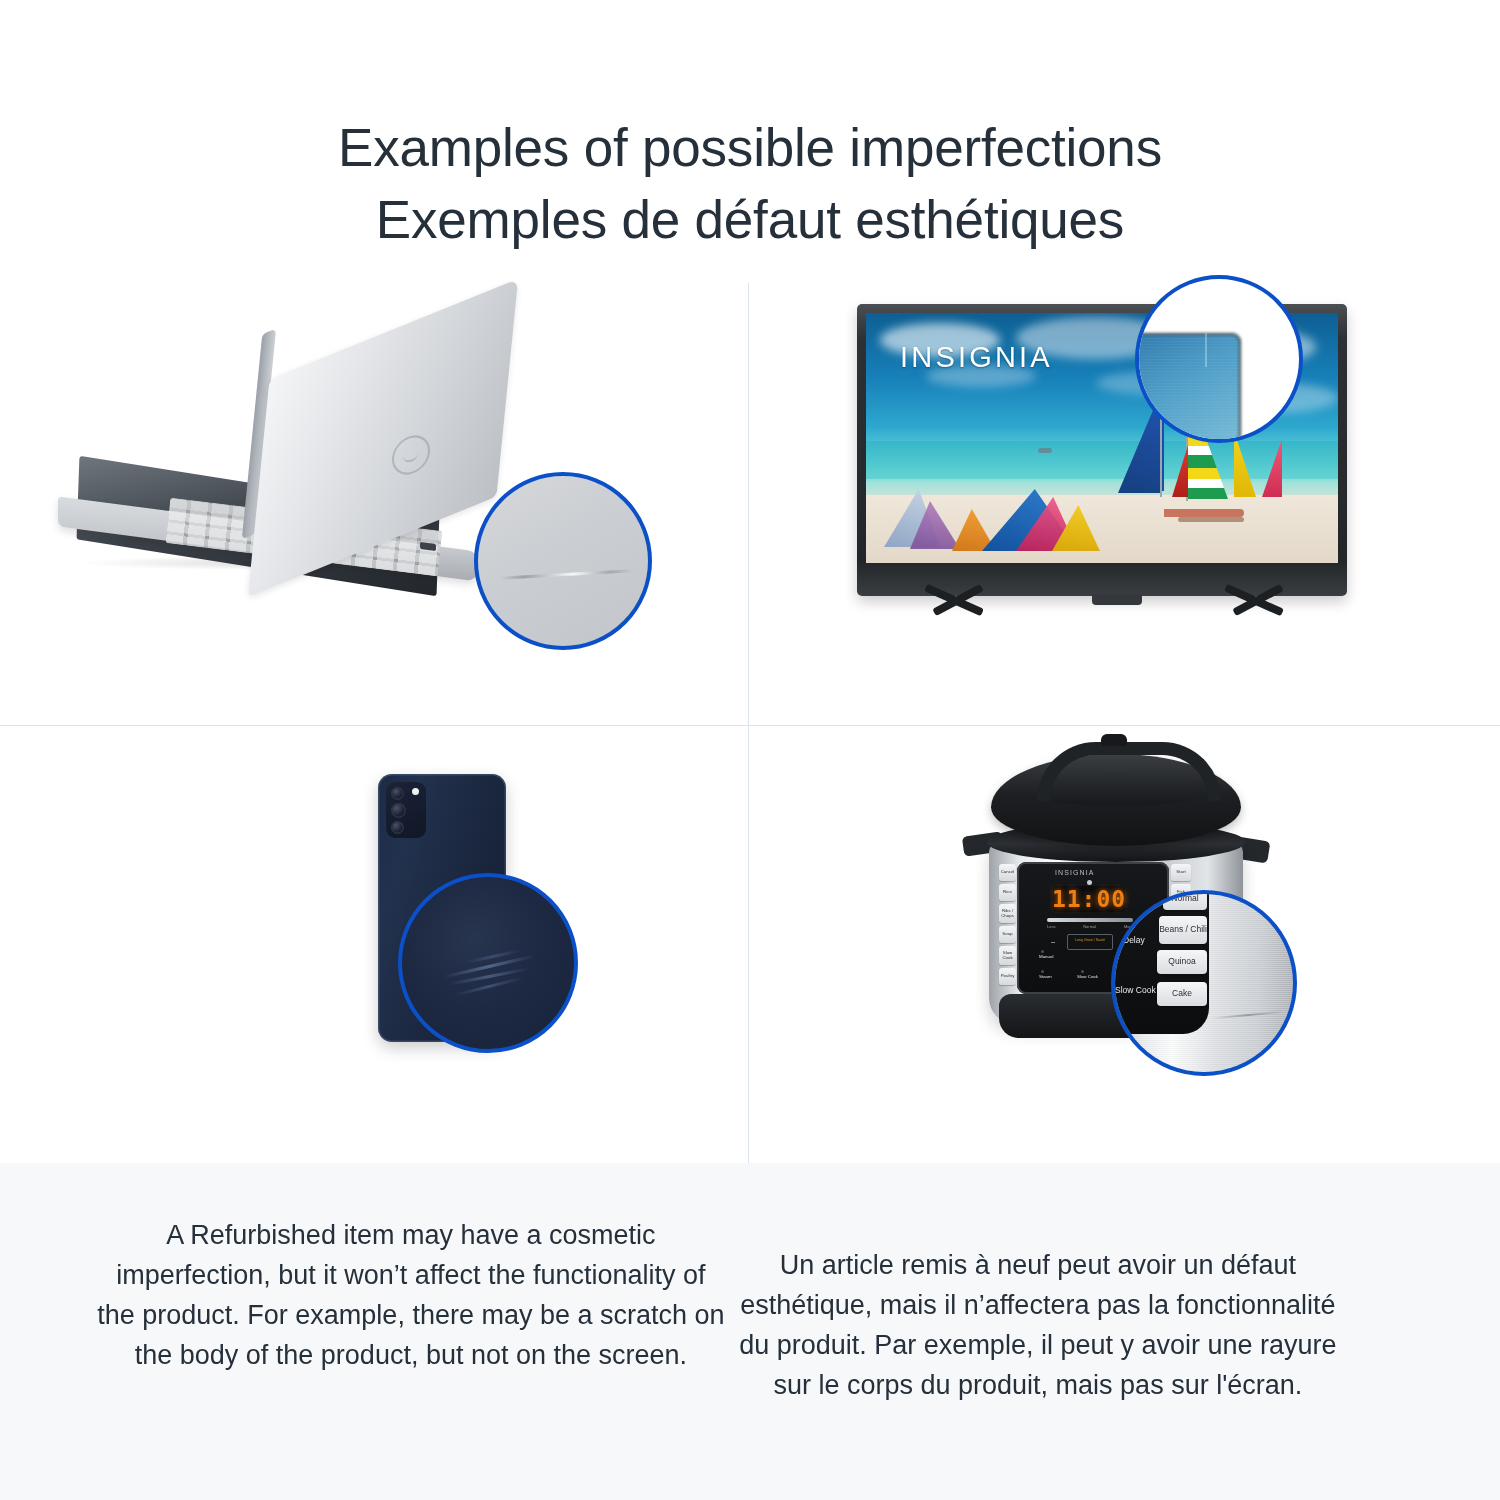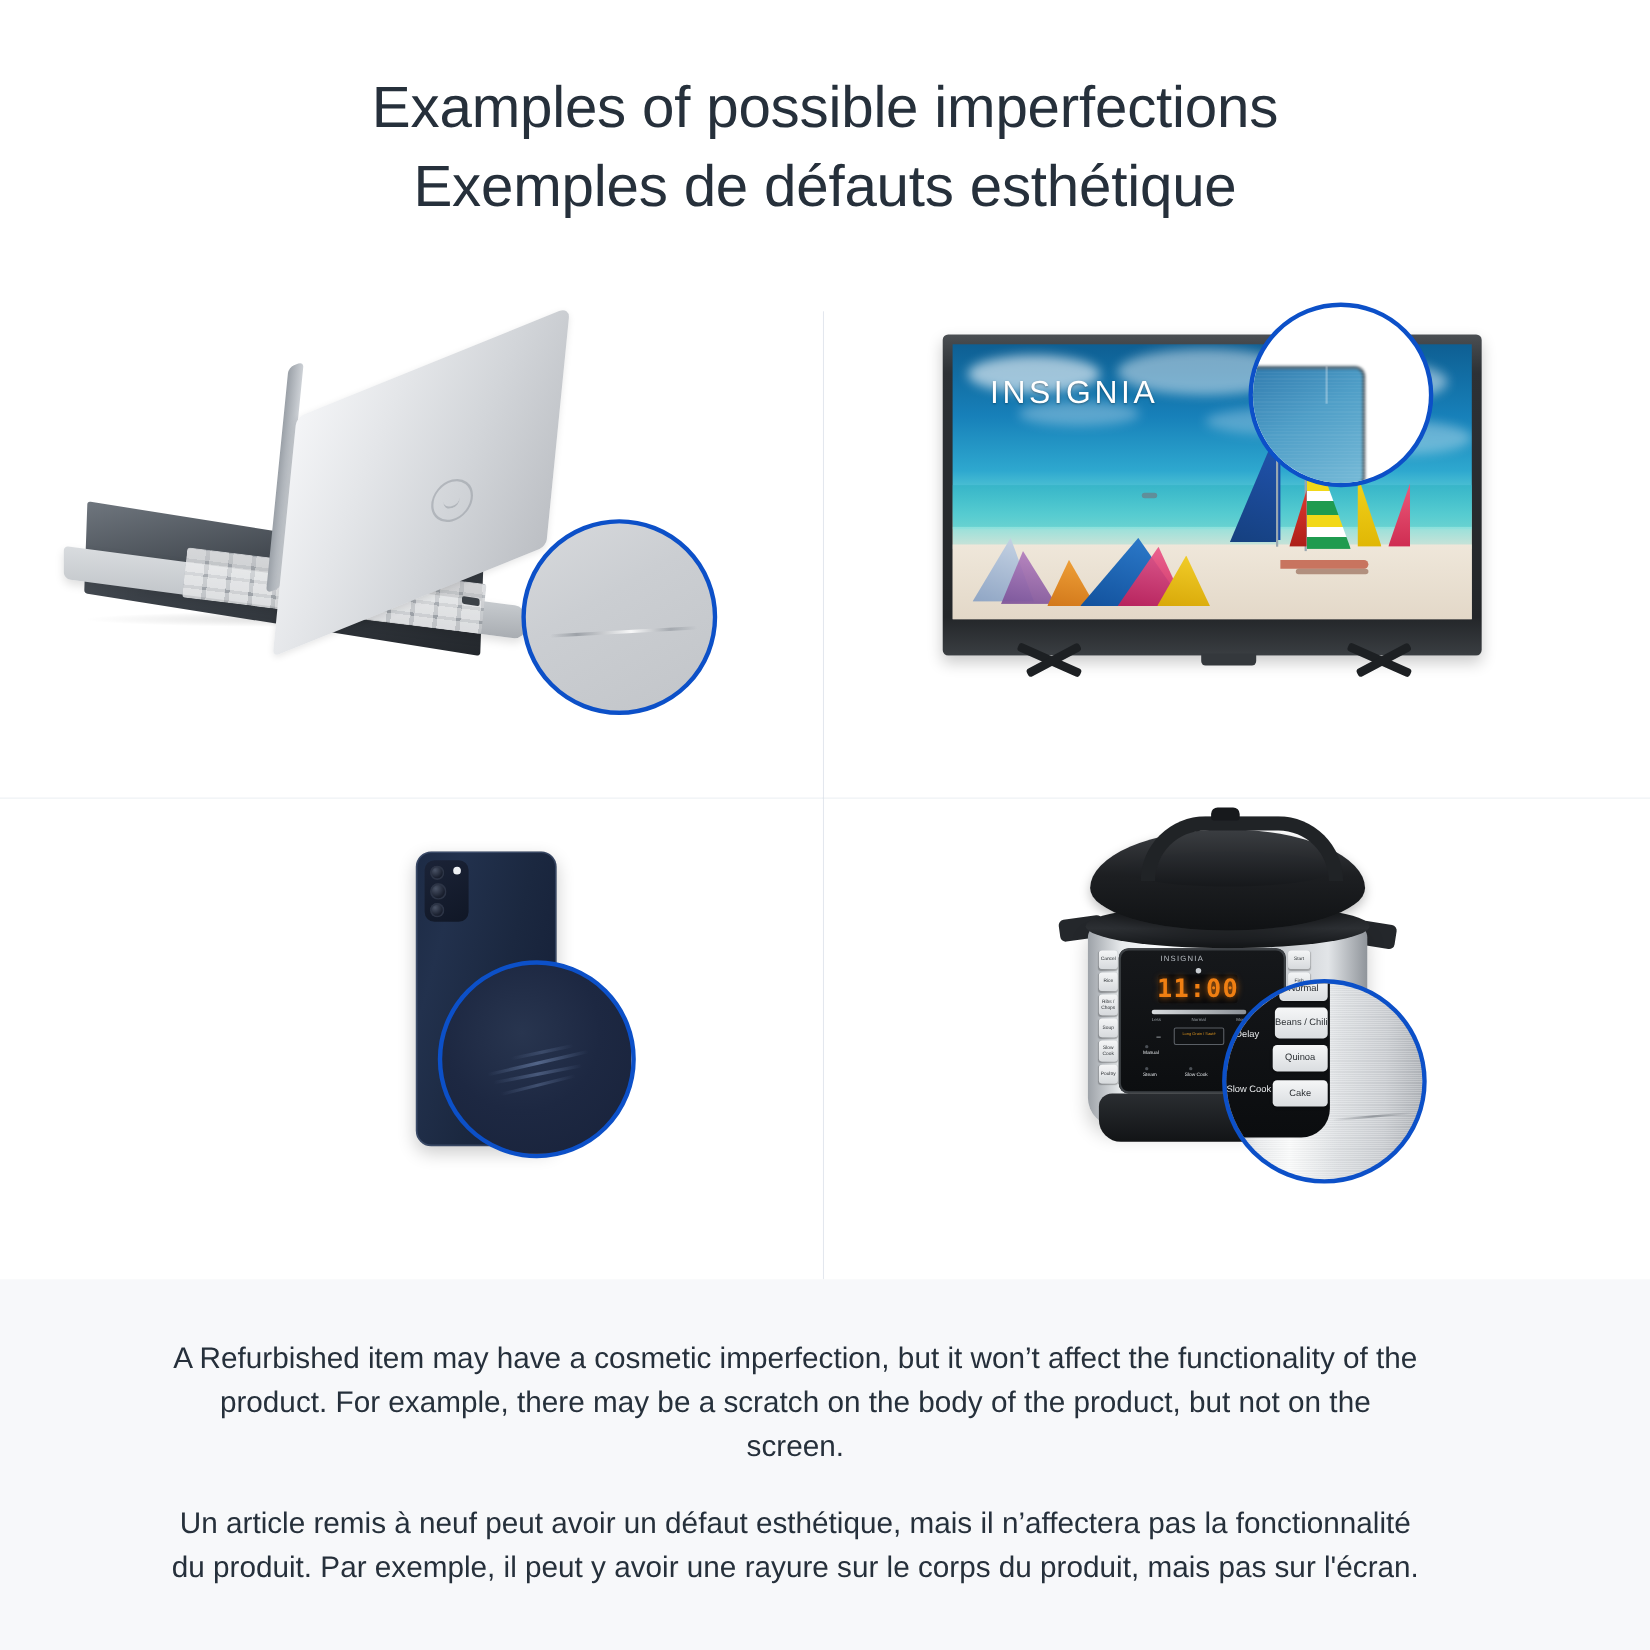--- a/index.html
+++ b/index.html
@@ -8,21 +8,21 @@
     background:#ffffff;
     font-family:"Liberation Sans","DejaVu Sans",sans-serif;
     color:#1f2933;
     overflow:hidden;
   }
   .page{position:relative;width:1500px;height:1500px;background:#ffffff;}
 
   
   .header{
     position:absolute;left:0;top:0;width:1500px;height:256px;
-    display:flex;flex-direction:column;align-items:center;justify-content:flex-start;
+    display:flex;flex-direction:column;align-items:center;justify-content:flex-end;
     padding-top:62px;box-sizing:border-box;background:#ffffff;
   }
   .title-line{
     font-size:53px;line-height:72px;font-weight:400;color:#26303b;
     letter-spacing:-0.2px;white-space:nowrap;
   }
 
   
   .grid{
     position:absolute;left:0;top:256px;width:1368px;height:907px;
@@ -264,37 +264,37 @@
   .mag-cook .scr{
     position:absolute;left:96px;top:120px;width:74px;height:2px;
     background:linear-gradient(90deg,rgba(255,255,255,0),rgba(100,105,112,.55),rgba(255,255,255,0));
     transform:rotate(-5deg);border-radius:2px;
   }
 
   
   .footer{
     position:absolute;left:0;top:1163px;width:1500px;height:337px;
     background:#f7f8fa;
-    display:flex;flex-direction:column;align-items:center;
+    display:flex;flex-direction:row;align-items:flex-start;
     padding:52px 150px 0 96px;box-sizing:border-box;
   }
   .para{
     max-width:1140px;text-align:center;font-size:27px;line-height:40px;
     color:#26303b;font-weight:400;margin:0;
   }
   .para + .para{margin-top:30px;}
 </style>
 </head>
 <body>
 
 <div class="page">
 
   <div class="header">
     <div class="title-line">Examples of possible imperfections</div>
-    <div class="title-line">Exemples de défauts esthétique</div>
+    <div class="title-line">Exemples de défaut esthétiques</div>
   </div>
 
   <div class="grid">
     <div class="divider-v"></div>
     <div class="divider-h"></div>
 
     <div class="cell cell-tl">
       <div class="laptop-wrap">
         <div class="lap-shadow"></div>
         <div class="lap-screen"></div>

